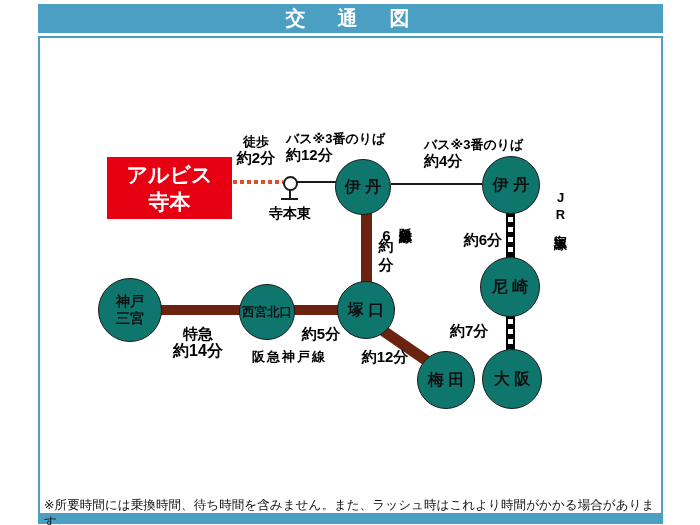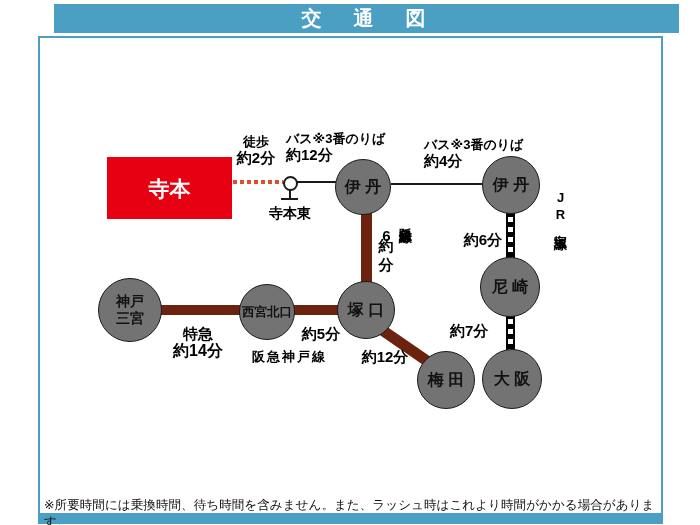--- a/index.html
+++ b/index.html
@@ -7,21 +7,21 @@
     width:700px;height:525px;position:relative;background:#ffffff;
     font-family:"Liberation Sans","DejaVu Sans",sans-serif;
     -webkit-font-smoothing:antialiased;
   }
   .abs{position:absolute;}
 
   
   .title-bar{
     left:38px;top:4px;width:625px;height:29px;background:#4A9FC3;
     display:flex;align-items:center;justify-content:center;
-    color:#ffffff;font-size:20px;font-weight:bold;letter-spacing:6px;margin-left:16px;
+    color:#ffffff;font-size:20px;font-weight:bold;letter-spacing:6px;
   }
   .content-box{
     left:38px;top:36px;width:625px;height:479px;
     border:2px solid #4A9FC3;box-sizing:border-box;background:#ffffff;
   }
   .bottom-bar{left:38px;top:515px;width:625px;height:9px;background:#4A9FC3;}
 
   
   .red-box{
     left:107px;top:157px;width:125px;height:62px;background:#E60012;
@@ -45,21 +45,21 @@
   
   .thin-line{background:#1a1a1a;height:2px;z-index:1;}
 
   
   .bus-label{z-index:3;}
   .bus-label .l1{font-size:13px;font-weight:bold;line-height:15px;}
   .bus-label .l2{font-size:15px;font-weight:bold;line-height:17px;}
 
   
   .station{
-    border:1.5px solid #1a1a1a;border-radius:50%;background:#737373;
+    border:1.5px solid #1a1a1a;border-radius:50%;background:#0f766e;
     display:flex;flex-direction:column;align-items:center;justify-content:center;
     font-weight:bold;color:#111;z-index:2;box-sizing:border-box;text-align:center;
   }
   .st-lg{font-size:16px;}
   .st-sm{font-size:12.5px;}
   .st-2line{font-size:14px;line-height:17px;}
 
   
   .brown-line{background:#6B2310;z-index:1;}
   .jr-line{
@@ -85,20 +85,21 @@
   .footer-note{left:44px;top:497px;width:614px;font-size:12.6px;font-weight:500;color:#111;z-index:3;}
 </style>
 </head>
 <body>
 
 <div class="abs title-bar">交　通　図</div>
 <div class="abs content-box"></div>
 <div class="abs bottom-bar"></div>
 
 <div class="abs red-box">
+  <span>アルビス</span>
   <span>寺本</span>
 </div>
 <div class="abs dotted-line"></div>
 <div class="abs walk-label">
   <div class="l1">徒歩</div>
   <div class="l2">約2分</div>
 </div>
 
 <div class="abs busstop-circle"></div>
 <div class="abs busstop-stem"></div>

